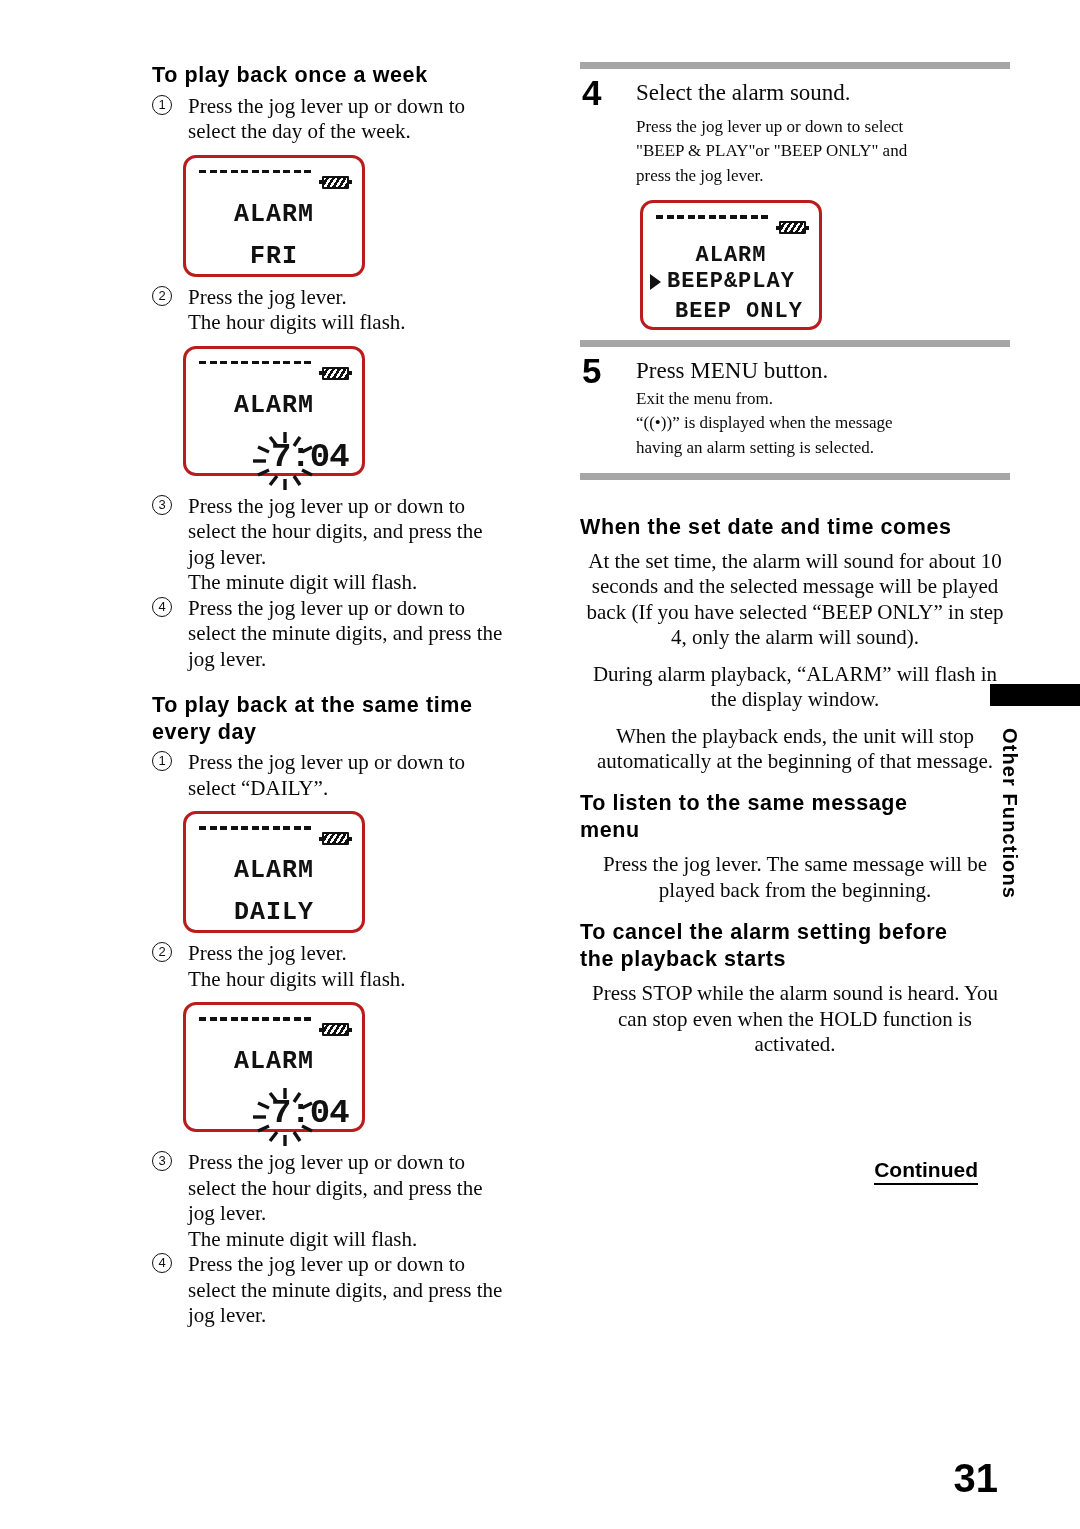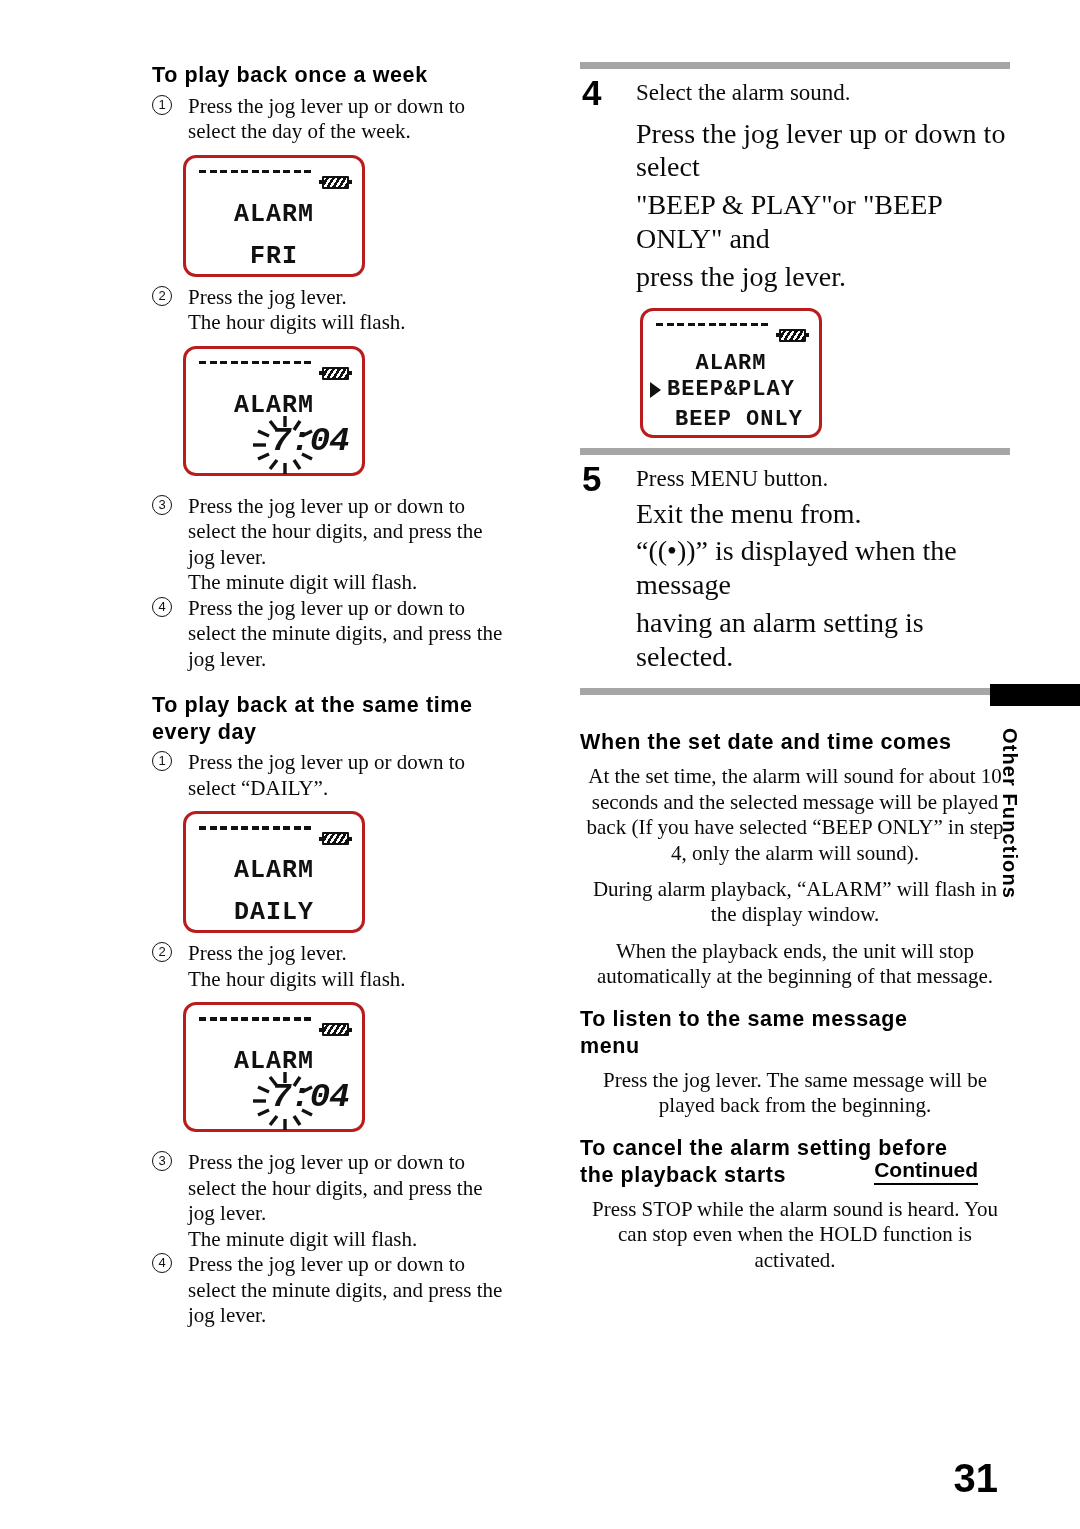--- a/index.html
+++ b/index.html
@@ -92,21 +92,21 @@
     font-size: 35px;
     line-height: 1;
     color: #000;
   }
   .bigstep .lead {
     font-size: 23px;
     line-height: 1.2;
     margin: 0 0 10px 0;
   }
   .bigstep .sub {
-    font-size: 28px;
+    font-size: 17px;
     line-height: 1.21;
     margin: 0 0 4px 0;
   }
 
   
   .rule {
     height: 7px;
     background: #a6a6a6;
     margin: 0;
   }
@@ -181,22 +181,22 @@
     left: 7px; top: 71px;
     width: 0; height: 0;
     border-left: 11px solid #111;
     border-top: 8px solid transparent;
     border-bottom: 8px solid transparent;
   }
 
   
   .time-flash {
     position: absolute;
-    left: 62px; top: 68px;
-    width: 130px; height: 58px; font-style: italic;
+    left: 62px; top: 84px;
+    width: 130px; height: 58px;
   }
   .time-flash .digits {
     position: absolute;
     left: 26px; top: 8px;
     font-family: "Liberation Mono", monospace;
     font-weight: bold;
     font-size: 34px;
     letter-spacing: -1px;
     color: #111;
     white-space: pre;

